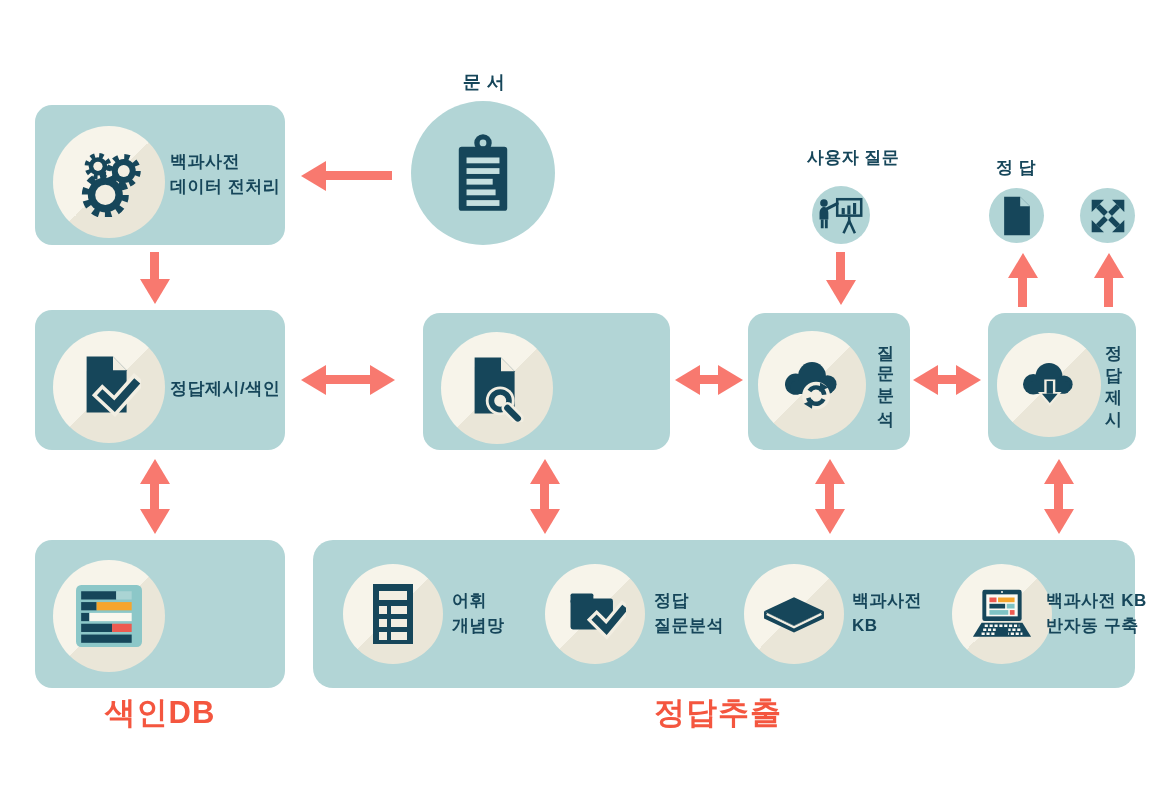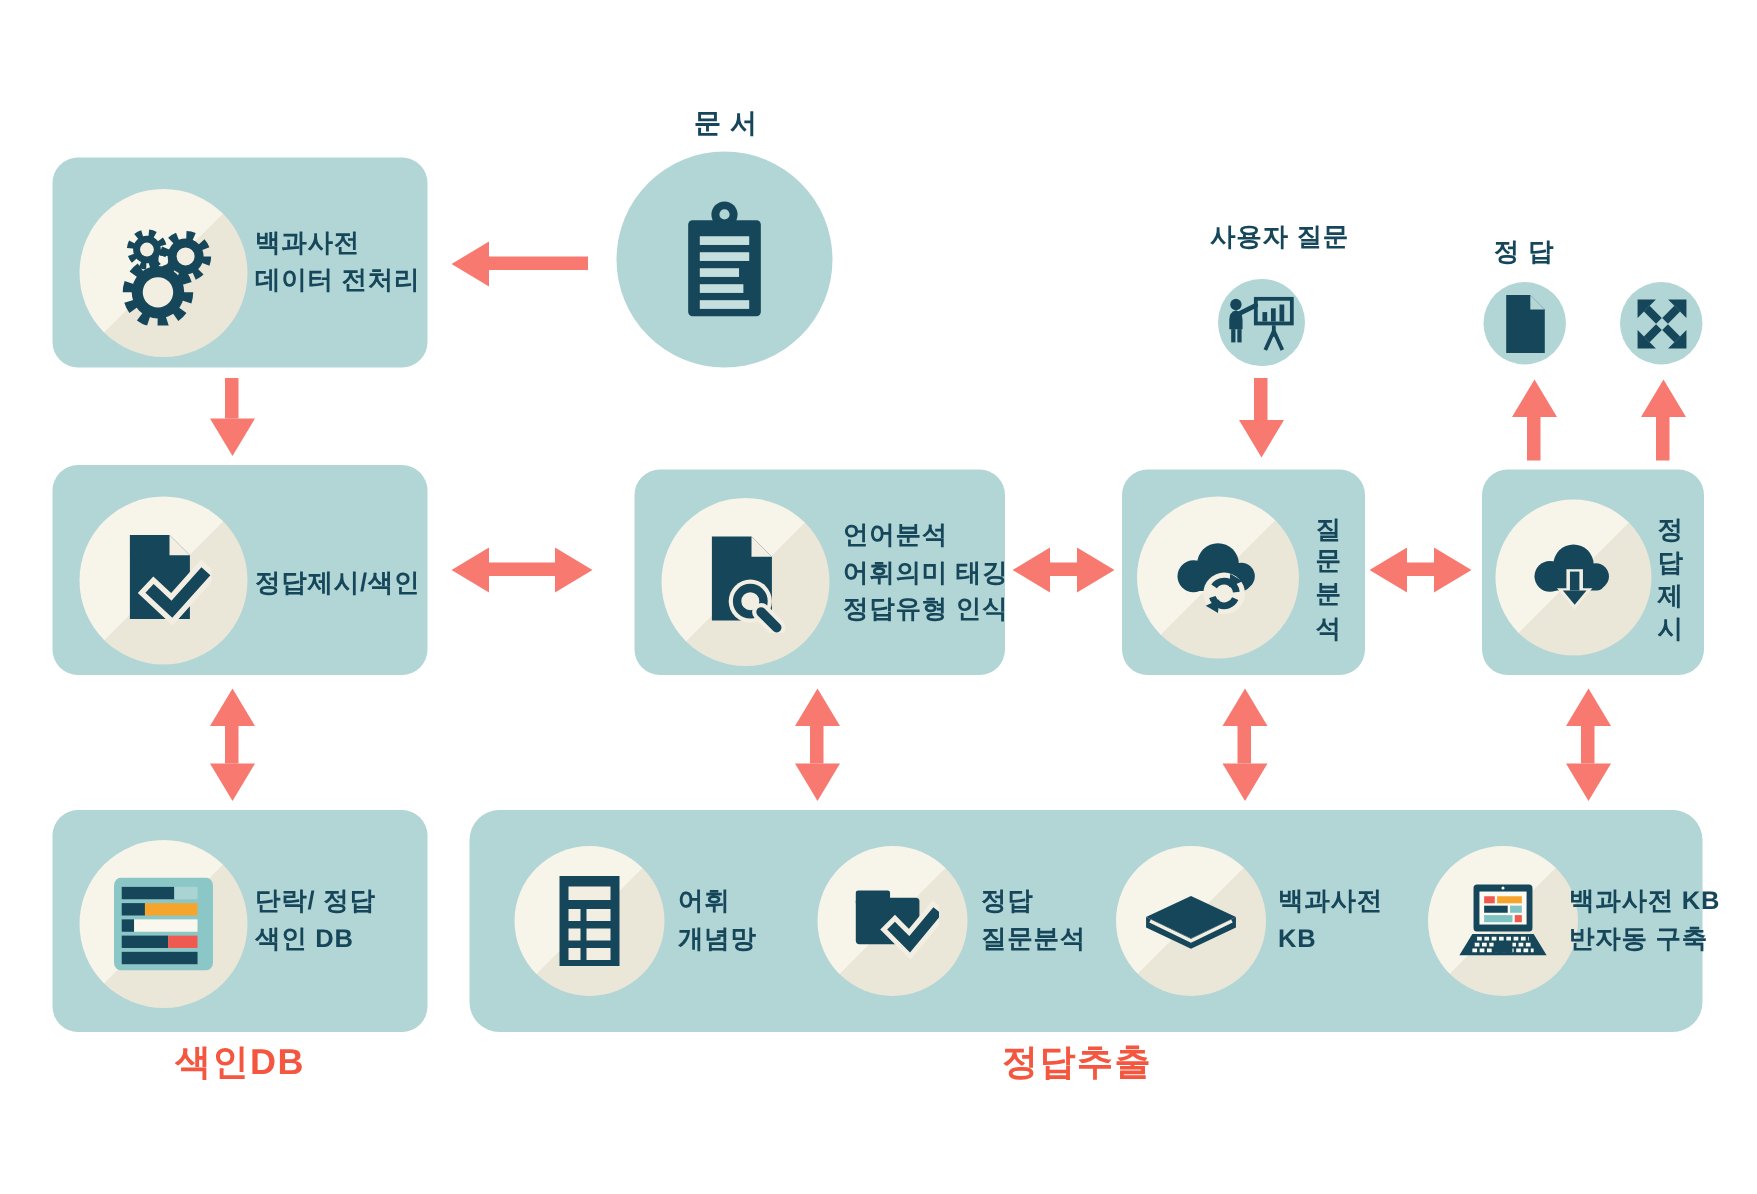--- a/index.html
+++ b/index.html
@@ -23,21 +23,21 @@
   .box.kb{border-radius:20px;}
   .ccircle{position:absolute;border-radius:50%;
     background:linear-gradient(135deg,var(--cream-hi) 50%,var(--cream-lo) 50%);
     display:flex;align-items:center;justify-content:center;}
   .tcircle{position:absolute;border-radius:50%;background:var(--teal);
     display:flex;align-items:center;justify-content:center;}
   .lbl{position:absolute;white-space:pre-line;font-size:17px;line-height:24.5px;letter-spacing:0.5px;}
   .lbl.center{text-align:center;transform:translateX(-50%);}
   .vlbl{position:absolute;writing-mode:vertical-rl;text-orientation:upright;
     font-size:17px;letter-spacing:5px;}
-  .cap{position:absolute;color:var(--caption);font-size:24px;letter-spacing:1px;
+  .cap{position:absolute;color:var(--caption);font-size:31px;letter-spacing:1px;
     transform:translateX(-50%);white-space:nowrap;}
   
   .arr{position:absolute;background:var(--coral);}
   .arr.h{height:9px;}
   .arr.v{width:9px;}
   .arr.hl::before{content:"";position:absolute;left:-25px;top:50%;margin-top:-15px;width:0;height:0;
     border-top:15px solid transparent;border-bottom:15px solid transparent;border-right:25px solid var(--coral);}
   .arr.hr::after{content:"";position:absolute;right:-25px;top:50%;margin-top:-15px;width:0;height:0;
     border-top:15px solid transparent;border-bottom:15px solid transparent;border-left:25px solid var(--coral);}
   .arr.hu::before{content:"";position:absolute;top:-25px;left:50%;margin-left:-15px;width:0;height:0;
@@ -136,23 +136,20 @@
   <div class="ccircle" style="left:441px;top:332px;width:112px;height:112px;">
     <svg viewBox="0 0 80 84" width="64" height="68">
       <path d="M12 4 H45 L62 21 V74 H12 Z" fill="#16465a"></path>
       <path d="M45 4 L62 21 H45 Z" fill="#f2eee2"></path>
       <circle cx="44" cy="58" r="18" fill="#f2eee2"></circle>
       <circle cx="44" cy="58" r="11" fill="#f2eee2" stroke="#16465a" stroke-width="7"></circle>
       <path d="M53 67 L66 80" stroke="#f2eee2" stroke-width="15" stroke-linecap="round"></path>
       <path d="M53 67 L66 80" stroke="#16465a" stroke-width="8" stroke-linecap="round"></path>
     </svg>
   </div>
-  <div class="lbl" style="left:562px;top:345px;">언어분석
-어휘의미 태깅
-정답유형 인식</div>
 
   <div class="box" style="left:748px;top:313px;width:162px;height:137px;"></div>
   <div class="ccircle" style="left:758px;top:331px;width:108px;height:108px;">
     <svg viewBox="0 0 80 66" width="66" height="54">
       <g fill="#16465a">
         <circle cx="20" cy="32" r="13"></circle>
         <circle cx="40" cy="22" r="17"></circle>
         <circle cx="59" cy="32" r="11"></circle>
         <rect x="14" y="28" width="52" height="16" rx="6"></rect>
       </g>
@@ -189,22 +186,20 @@
         <rect x="39" y="6" width="15" height="8" fill="#aad4d4"></rect>
       <rect x="5" y="16.5" width="15" height="8" fill="#16465a"></rect>
         <rect x="20" y="16.5" width="34" height="8" fill="#f6a52c"></rect>
       <rect x="5" y="27" width="8" height="8" fill="#16465a"></rect>
         <rect x="13" y="27" width="41" height="8" fill="#f9f7ee"></rect>
       <rect x="5" y="37.5" width="30" height="8" fill="#16465a"></rect>
         <rect x="35" y="37.5" width="19" height="8" fill="#ee5a50"></rect>
       <rect x="5" y="48" width="49" height="8" fill="#16465a"></rect>
     </svg>
   </div>
-  <div class="lbl" style="left:170px;top:589px;">단락/ 정답
-색인 DB</div>
   <div class="cap" style="left:160px;top:692px;">색인DB</div>
 
   <div class="box kb" style="left:313px;top:540px;width:822px;height:148px;"></div>
 
   <div class="ccircle" style="left:343px;top:564px;width:100px;height:100px;">
     <svg viewBox="0 0 56 64" width="56" height="64">
       <rect x="8" y="2" width="40" height="60" fill="#16465a"></rect>
       <rect x="14" y="9" width="28" height="9" fill="#f2eee2"></rect>
       <rect x="14" y="24" width="8" height="8" fill="#f2eee2"></rect>
         <rect x="26" y="24" width="16" height="8" fill="#f2eee2"></rect>

